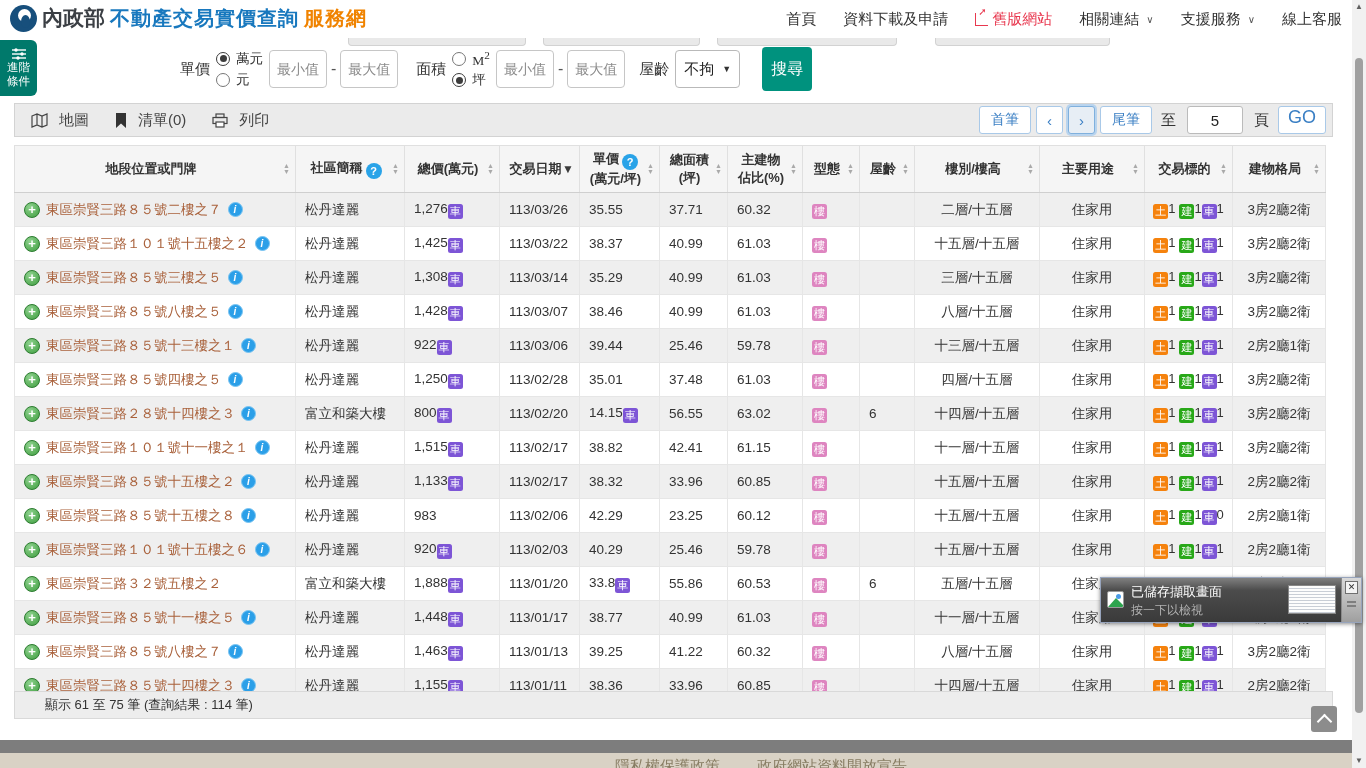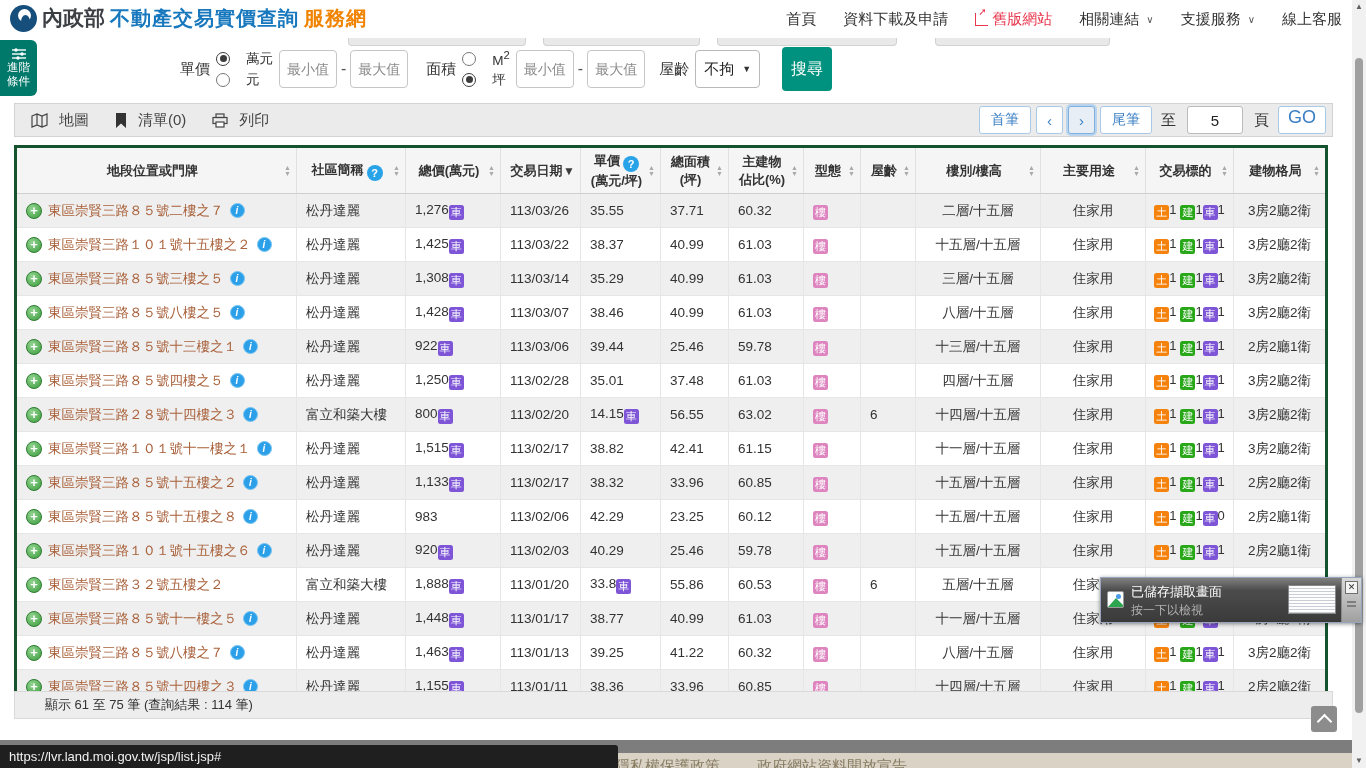--- a/index.html
+++ b/index.html
@@ -25,21 +25,21 @@
 
   
   .searchrow { position:absolute; left:0; top:38px; width:1366px; height:62px; background:#fff; }
   .ghost-input { position:absolute; top:0; height:8px; background:#e9e9e9; border:1px solid #d2d2d2; border-top:none; border-radius:0 0 4px 4px; }
   .adv-tab { position:absolute; left:0; top:2px; width:37px; height:56px; background:#00796b; color:#fff;
     border-radius:0 6px 6px 0; display:flex; flex-direction:column; align-items:center; justify-content:center; gap:1px; cursor:pointer; }
   .adv-tab .txt { font-size:11.5px; line-height:13px; }
   .controls { position:absolute; left:180px; top:6px; height:50px; display:flex; align-items:center; }
   .ctl-label { font-size:15px; color:#333; white-space:nowrap; }
   .radio-col { display:flex; flex-direction:column; gap:3px; margin:0 6px; }
-  .radio-row { display:flex; align-items:center; gap:16px; font-size:13.5px; color:#333; cursor:pointer; }
+  .radio-row { display:flex; align-items:center; gap:6px; font-size:13.5px; color:#333; cursor:pointer;font-family:Liberation Serif, serif; }
   .radio { width:14px; height:14px; border:1px solid #777; border-radius:50%; background:#fff; position:relative; flex:0 0 auto; }
   .radio.checked { border-color:#3c3c3c; }
   .radio.checked::after { content:""; position:absolute; inset:2.5px; border-radius:50%; background:#3c3c3c; }
   .num-input { width:58px; height:38px; border:1px solid #c6c6c6; border-radius:4px; text-align:center; font-size:14px; color:#333; }
   .num-input::placeholder { color:#8b8b8b; }
   .dash { margin:0 4px; color:#555; }
   .sel { height:38px; min-width:62px; margin-left:6px; border:1px solid #b9b9b9; border-radius:4px; background:#fff;
     display:flex; align-items:center; justify-content:space-between; padding:8px 8px; font-size:15px; color:#222; cursor:pointer; gap:8px; }
   .sel .sel-caret { font-size:9px; color:#333; }
   .search-btn { margin-left:22px; width:50px; height:44px; background:#00927e; color:#fff; border:none; border-radius:4px; font-size:16px; cursor:pointer; }
@@ -52,21 +52,21 @@
   .pager { position:absolute; right:6px; top:0; height:32px; display:flex; align-items:center; gap:5px; }
   .pg-btn { height:28px; padding:0 11px; background:#fff; border:1px solid #a9c9e8; border-radius:3px; color:#3a7fc4; font-size:14px;
     display:flex; align-items:center; cursor:pointer; }
   .pg-btn.arr { padding:0 10px; font-size:15px; }
   .pg-btn.focused { box-shadow:0 0 0 2px #b9d4ee; border-color:#7fb0dd; background:#e7eef5; }
   .pg-label { font-size:15px; color:#333; margin:0 4px; }
   .pg-input { width:56px; height:28px; border:1px solid #bbb; border-radius:3px; text-align:center; font-size:15px; color:#222; margin:0 2px; }
   .go-btn { height:28px; padding:0 9px; background:#fff; border:1px solid #a9c9e8; border-radius:3px; color:#3a7fc4; font-size:18px; cursor:pointer; }
 
   
-  table.grid { position:absolute; left:14px; top:145px; width:1312px; border-collapse:collapse; table-layout:fixed; background:#fff; border:3px solid #14532d; }
+  table.grid { position:absolute; left:14px; top:145px; width:1312px; border-collapse:collapse; table-layout:fixed; background:#fff; border:1px solid #14532d; }
   .grid th { background:#f5f5f5; border:1px solid #e0e0e0; border-bottom:1px solid #cfcfcf; height:47px; font-size:13px; color:#333;
     font-weight:bold; text-align:center; position:relative; padding:0 12px 0 4px; cursor:pointer; }
   .grid td { border:1px solid #e6e6e6; height:33px; font-size:13.5px; color:#333; padding:0 0 0 9px; white-space:nowrap; overflow:hidden; }
   .grid tbody tr:nth-child(odd) { background:#efefef; }
   .grid tbody tr:nth-child(even) { background:#fff; }
   .th-l2 { display:block; }
   .sort { position:absolute; right:5px; top:50%; transform:translateY(-50%); display:flex; flex-direction:column; line-height:6px; font-size:7px; color:#a9a9a9; }
   .sort.sorted { font-size:12px; color:#3c3c3c; line-height:12px; }
   .help-icon { display:inline-block; width:16px; height:16px; border-radius:50%; background:#29a3e8; color:#fff; font-size:11px; font-weight:bold;
     line-height:16px; text-align:center; vertical-align:-3px; margin-left:3px; cursor:pointer; }
@@ -660,21 +660,20 @@
       </tbody>
   </table>
 
   <div class="sumbar">顯示 61 至 75 筆 (查詢結果 : 114 筆)</div>
 
   <div class="graybar"></div>
   <div class="tanfoot"></div>
   <span class="foot-link" style="left:615px;">隱私權保護政策</span>
   <span class="foot-link" style="left:757px;">政府網站資料開放宣告</span>
 
-  <div class="urltip">https://lvr.land.moi.gov.tw/jsp/list.jsp#</div>
 
   <div class="backtop"></div>
 
   <div class="sbar">
     <div class="arr up">▲</div>
     <div class="thumb"></div>
     <div class="arr down">▼</div>
   </div>
 
   <div class="toast">

